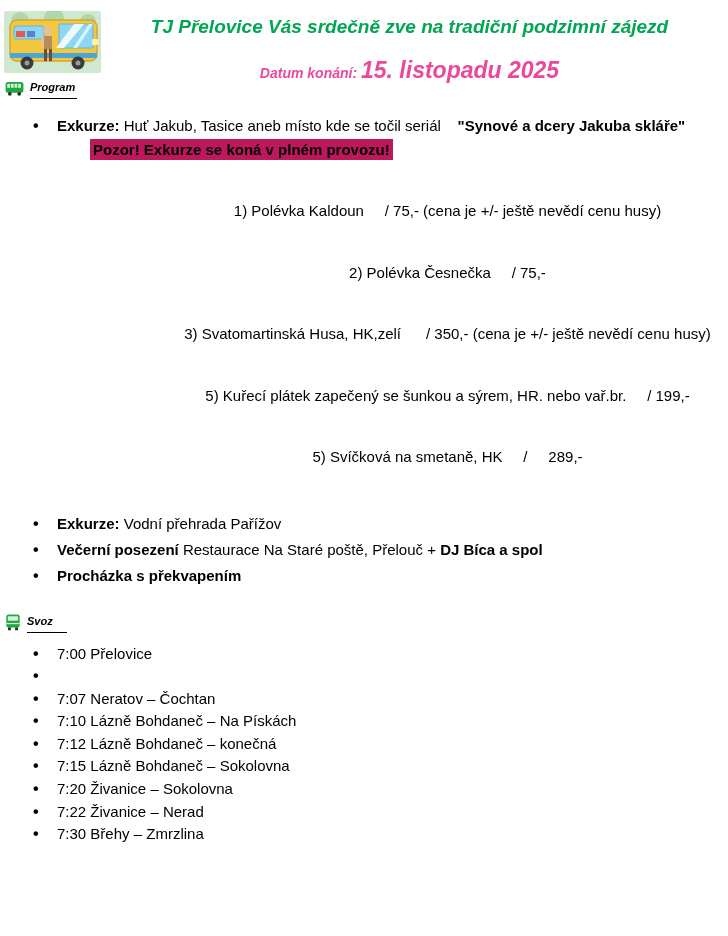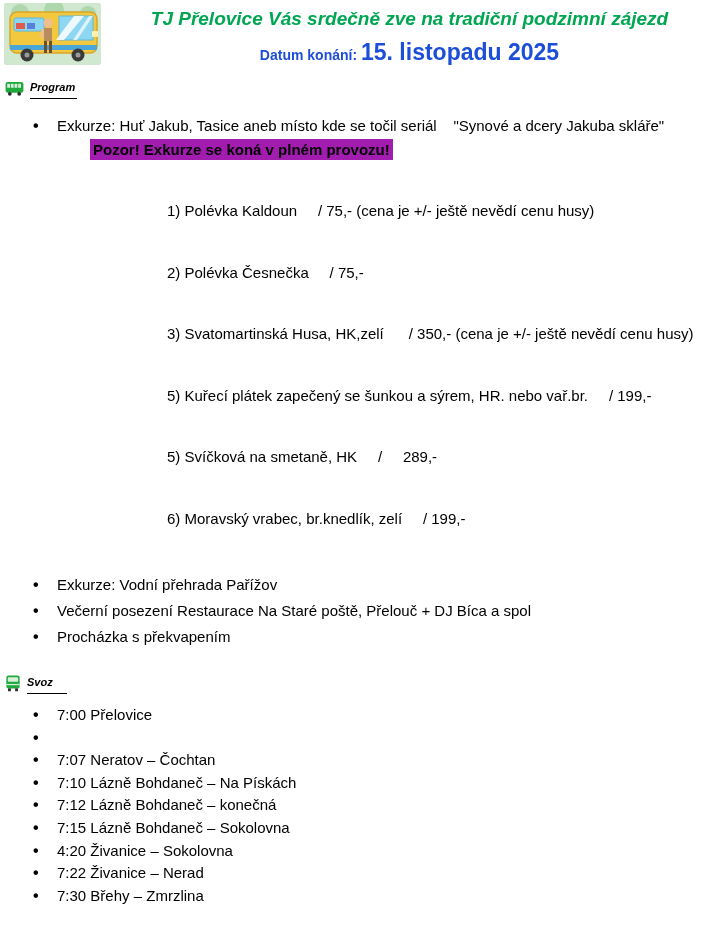--- a/index.html
+++ b/index.html
@@ -2,43 +2,43 @@
 <html lang="cs"><head>
 <meta charset="utf-8">
 <style>
   html,body { margin:0; padding:0; background:#fff; }
   .page {
     position:relative; width:728px; height:936px; background:#ffffff;
     font-family:"Liberation Sans", sans-serif; font-size:15px; color:#000;
     overflow:hidden;
   }
   
-  .header { display:flex; align-items:flex-start; padding:3px 10px 0 4px; height:66px; box-sizing:border-box; }
+  .header { display:flex; align-items:flex-start; padding:11px 10px 0 4px; height:66px; box-sizing:border-box; }
   .bus-art { width:97px; height:62px; flex:none; display:block; }
   .titles { flex:1; text-align:center; }
   .title-main { color:#00a651; font-style:italic; font-weight:bold; font-size:19px; line-height:25px; margin-top:3px; }
-  .title-date { color:#1d4ed8; font-weight:bold; margin-top:8px; line-height:26px; }
+  .title-date { color:#ec4899; font-style:italic; font-weight:bold; margin-top:18px; line-height:26px; }
   .date-label { font-size:14px; }
   .date-value { font-size:23px; }
   
   .sec-head { display:flex; align-items:center; gap:6px; margin-left:5px; }
   .sec-title { font-style:italic; font-weight:bold; font-size:11px; line-height:19px;
                border-bottom:1.6px solid #000; padding-bottom:1px; }
   .ext-2  { padding-right:2px; }
   .ext-14 { padding-right:14px; }
   .icon { flex:none; display:inline-flex; align-items:center; }
   
   .row { display:flex; margin-left:33px; white-space:pre-wrap; line-height:21px; }
   .dot { width:24px; flex:none; }
   .dot-lg::before { content:"•"; font-weight:bold; font-size:16px; }
   .dot-sm::before { content:"•"; font-size:11px; }
-  .b { font-weight:normal; }
+  .b { font-weight:bold; }
   .warning-row { margin-left:90px; margin-top:3px; line-height:21px; }
-  .warning { display:inline-block; background:#a21caf; font-weight:bold; padding:0 3px; }
-  .menu { margin-left:167px; line-height:20.5px; white-space:pre-wrap; }
+  .warning { display:inline-block; background:#be185d; font-weight:bold; padding:0 3px; }
+  .menu { margin-left:167px; line-height:20.5px; white-space:pre-wrap;text-align:center; }
   
   .svoz-list .row { line-height:22.6px; }
   
   .mt-12 { margin-top:12px; } .mt-16 { margin-top:16px; } .mt-3 { margin-top:3px; }
   .mt-8 { margin-top:4px; } .mt-5 { margin-top:5px; } .mt-26 { margin-top:26px; }
   .mt-10 { margin-top:10px; }
 </style>
 </head>
 <body>
 
@@ -96,21 +96,20 @@
   </div>
   <div class="warning-row">
     <span class="warning">Pozor! Exkurze se koná v plném provozu!</span>
   </div>
   <div class="menu">
     <div>1) Polévka Kaldoun     / 75,- (cena je +/- ještě nevědí cenu husy)</div>
     <div>2) Polévka Česnečka     / 75,-</div>
     <div>3) Svatomartinská Husa, HK,zelí      / 350,- (cena je +/- ještě nevědí cenu husy)</div>
     <div>5) Kuřecí plátek zapečený se šunkou a sýrem, HR. nebo vař.br.     / 199,-</div>
     <div>5) Svíčková na smetaně, HK     /     289,-</div>
-    <div>6) Moravský vrabec, br.knedlík, zelí     / 199,-</div>
   </div>
   <div class="row mt-8">
     <span class="dot dot-lg"></span>
     <span><span class="b">Exkurze:</span><span> Vodní přehrada Pařížov</span></span>
   </div>
   <div class="row mt-5">
     <span class="dot dot-lg"></span>
     <span><span class="b">Večerní posezení</span><span> Restaurace Na Staré poště, Přelouč + </span><span class="b">DJ Bíca a spol</span></span>
   </div>
   <div class="row mt-5">
@@ -130,19 +129,19 @@
     </span>
     <span class="sec-title ext-14">Svoz</span>
   </div>
   <div class="svoz-list mt-10">
     <div class="row"><span class="dot dot-lg"></span><span>7:00 Přelovice</span></div>
     <div class="row"><span class="dot dot-lg"></span></div>
     <div class="row"><span class="dot dot-lg"></span><span>7:07 Neratov – Čochtan</span></div>
     <div class="row"><span class="dot dot-lg"></span><span>7:10 Lázně Bohdaneč – Na Pískách</span></div>
     <div class="row"><span class="dot dot-lg"></span><span>7:12 Lázně Bohdaneč – konečná</span></div>
     <div class="row"><span class="dot dot-lg"></span><span>7:15 Lázně Bohdaneč – Sokolovna</span></div>
-    <div class="row"><span class="dot dot-lg"></span><span>4:20 Živanice – Sokolovna</span></div>
+    <div class="row"><span class="dot dot-lg"></span><span>7:20 Živanice – Sokolovna</span></div>
     <div class="row"><span class="dot dot-lg"></span><span>7:22 Živanice – Nerad</span></div>
     <div class="row"><span class="dot dot-lg"></span><span>7:30 Břehy – Zmrzlina</span></div>
 
   </div>
 
 </div>
 
 </body></html>

